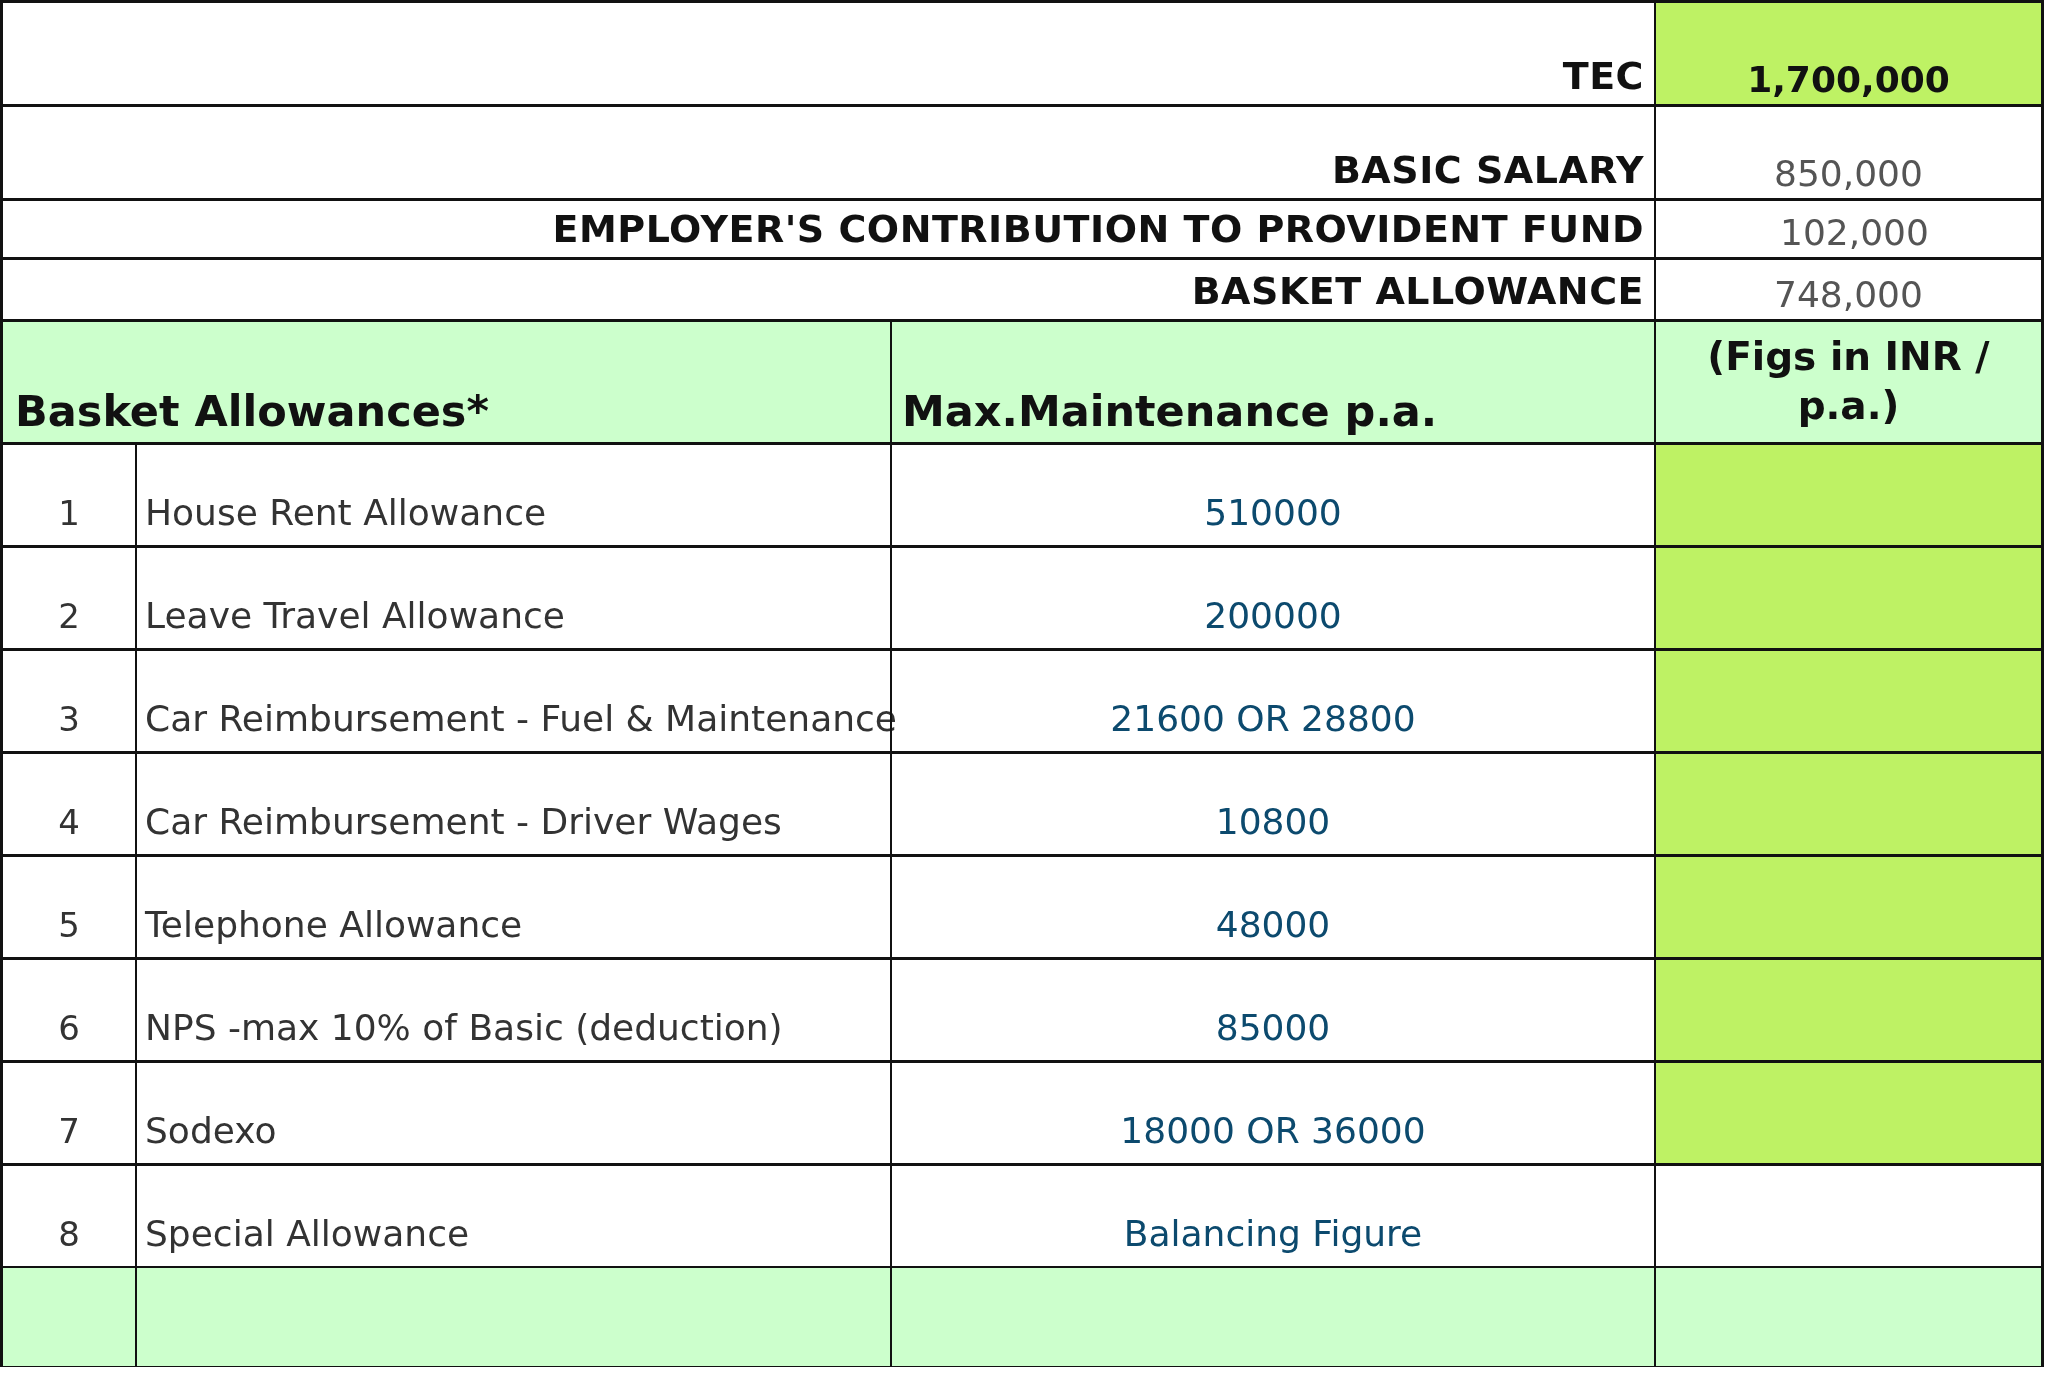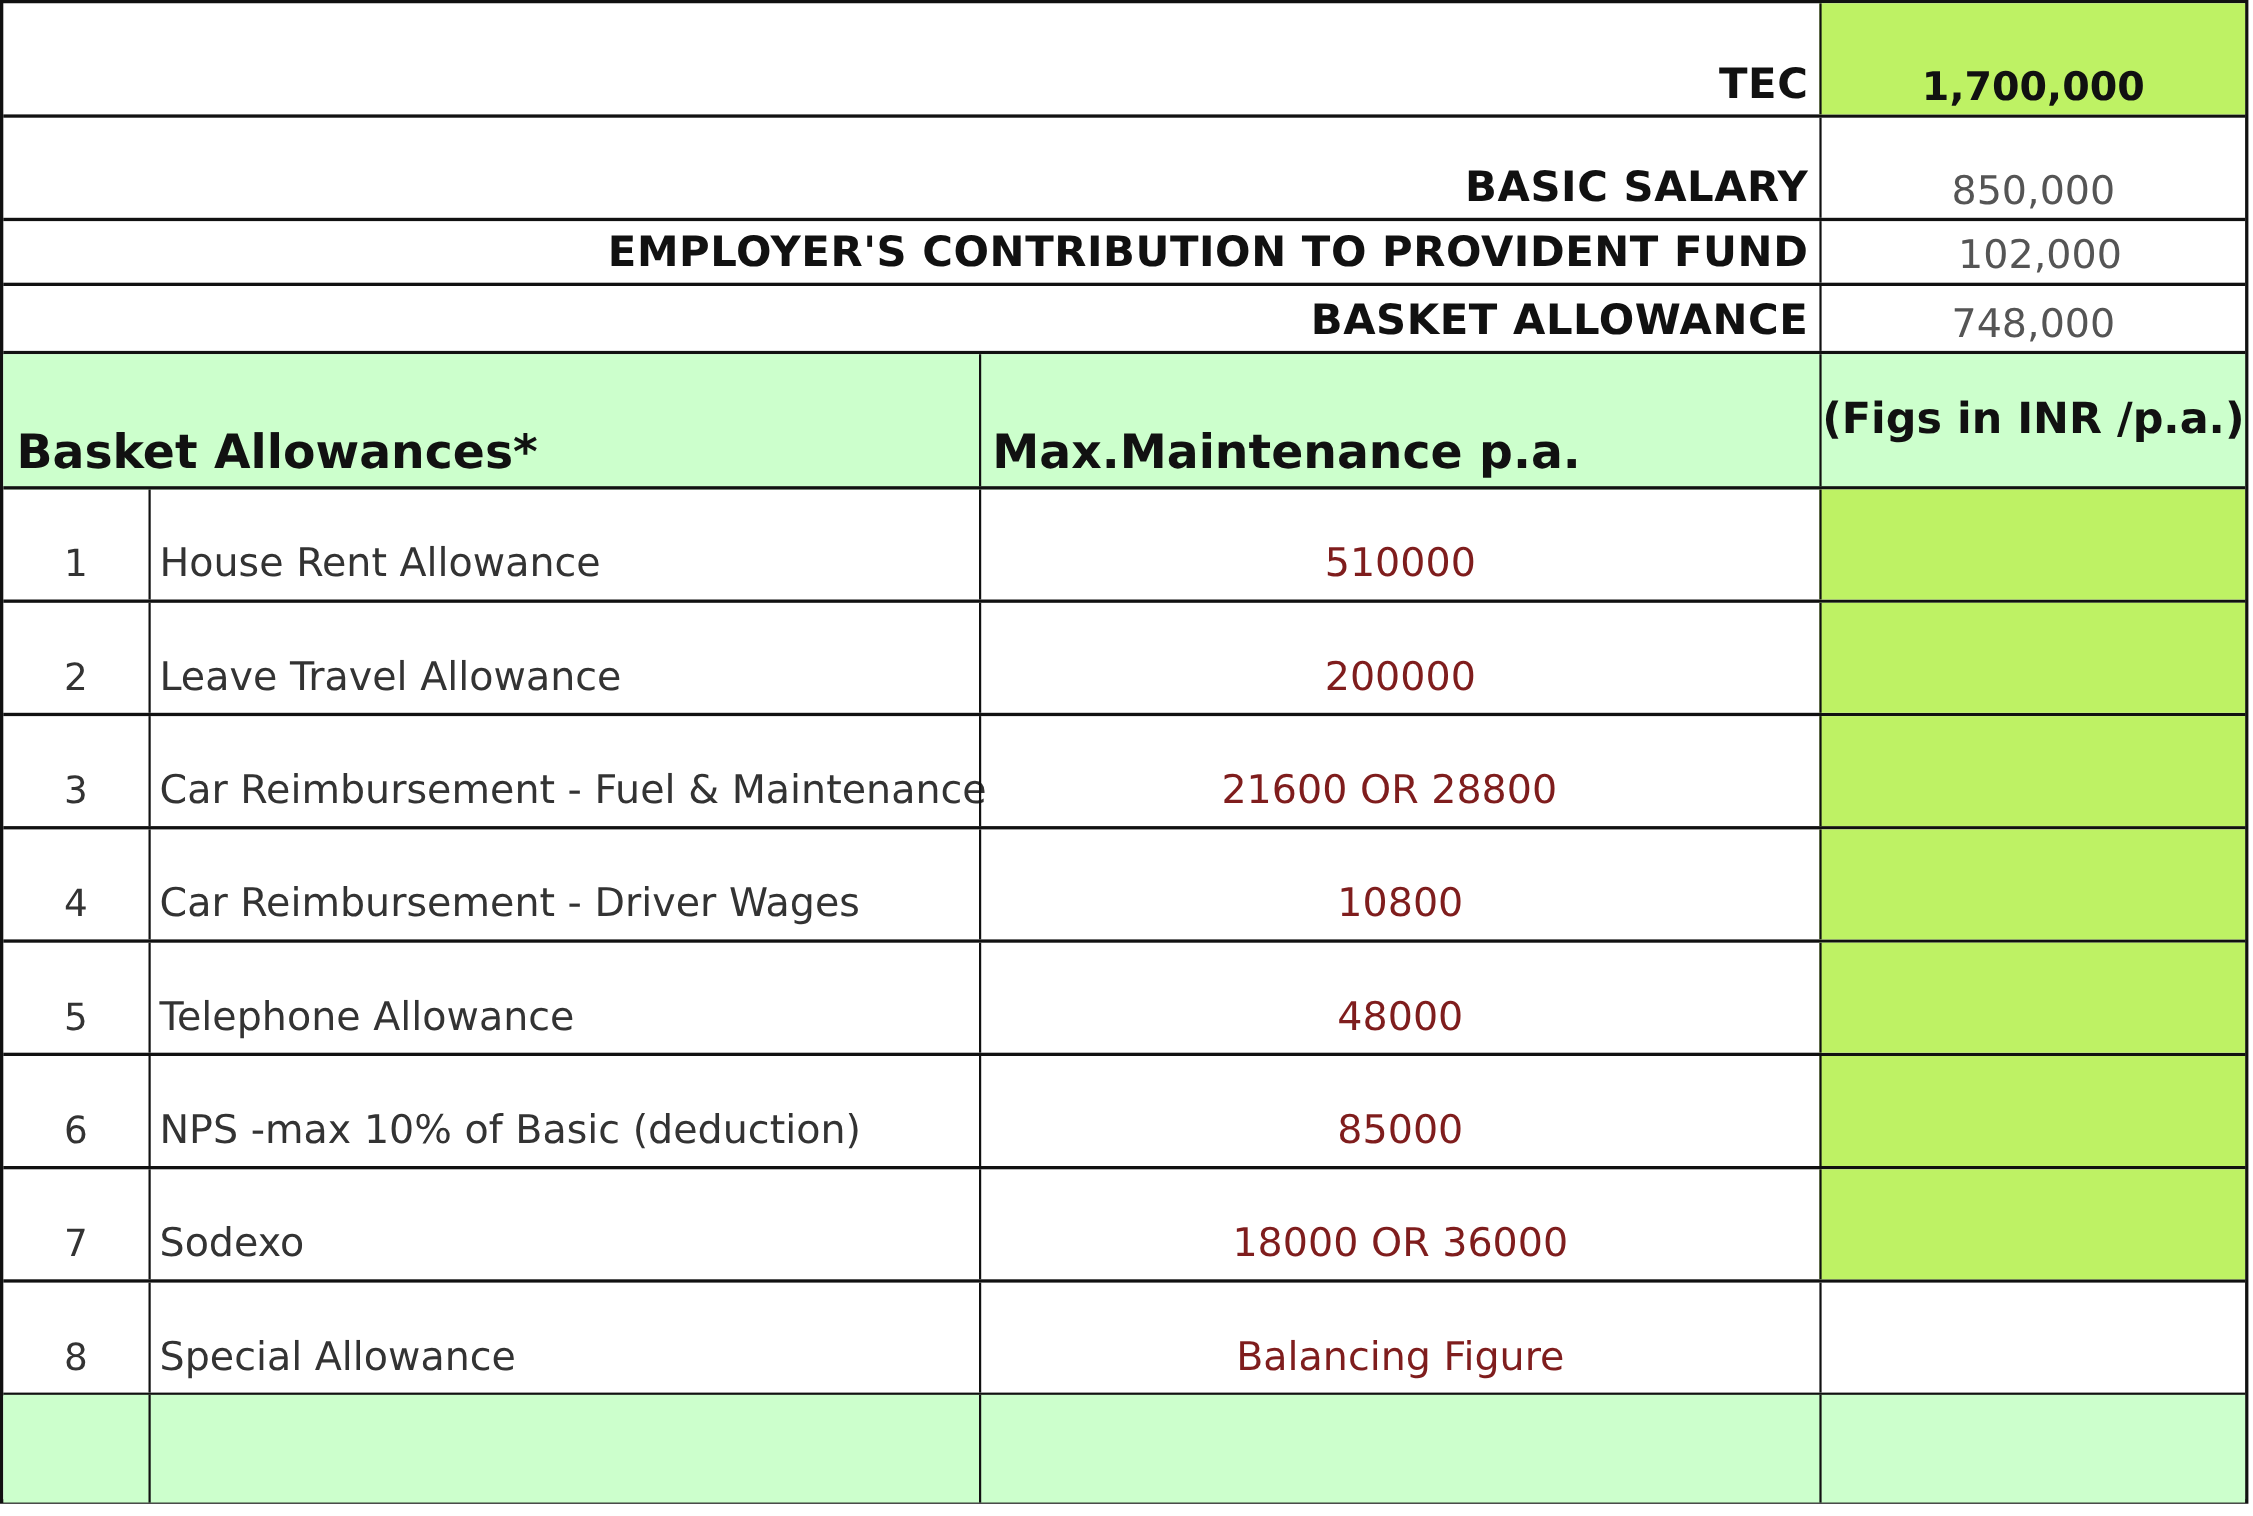--- a/index.html
+++ b/index.html
@@ -14,21 +14,21 @@
   .lbl { font-weight:bold; font-size:38px; align-items:flex-end; justify-content:flex-end;
          padding:0 10px 6px 0; letter-spacing:0.5px; }
   .val { font-size:36px; color:#555; align-items:flex-end; justify-content:center; padding-bottom:4px; }
   .val.bold { font-weight:bold; color:#111; }
   .yellow { background:#bef264;text-align:center; }
   .green { background:#ccffcc; }
   .hdr { font-weight:bold; font-size:43px; align-items:flex-end; padding:0 0 6px 12px; }
   .hdr2 { font-weight:bold; font-size:39px; align-items:center; justify-content:center; text-align:center; line-height:1.25; }
   .num { font-size:34px; color:#333; align-items:flex-end; justify-content:center; padding-bottom:12px; }
   .name { font-size:36px; color:#333; align-items:flex-end; padding:0 0 12px 8px; white-space:nowrap; }
-  .elig { font-size:36px; color:#7f1d1d; align-items:flex-end; justify-content:center; padding-bottom:12px; }
+  .elig { font-size:36px; color:#0c4a6e; align-items:flex-end; justify-content:center; padding-bottom:12px; }
 </style>
 </head>
 <body>
 
 <div class="sheet">
 
   <div class="row" style="top:0;height:104px;">
     <div class="cell lbl" style="left:0;width:1651px;">TEC</div>
     <div class="cell val bold yellow vline" style="left:1651px;right:0;">1,700,000</div>
   </div>
@@ -44,21 +44,21 @@
   </div>
 
   <div class="row" style="top:257px;height:62px;">
     <div class="cell lbl" style="left:0;width:1651px;">BASKET ALLOWANCE</div>
     <div class="cell val vline" style="left:1651px;right:0;">748,000</div>
   </div>
 
   <div class="row green" style="top:319px;height:123px;">
     <div class="cell hdr" style="left:0;width:887px;">Basket Allowances*</div>
     <div class="cell hdr vline" style="left:887px;width:764px;padding-left:10px;">Max.Maintenance p.a.</div>
-    <div class="cell hdr2 vline" style="left:1651px;right:0;flex-direction:row;">
+    <div class="cell hdr2 vline" style="left:1651px;right:0;flex-direction:column;">
       <span>(Figs in INR /</span>
       <span>p.a.)</span>
     </div>
   </div>
 
   <div id="rows">
       <div class="row" style="top: 442px; height: 103px;">
         <div class="cell num" style="left:0;width:132px;">1</div>
         <div class="cell name vline" style="left:132px;width:755px;">House Rent Allowance</div>
         <div class="cell elig vline" style="left:887px;width:764px;">510000</div>

